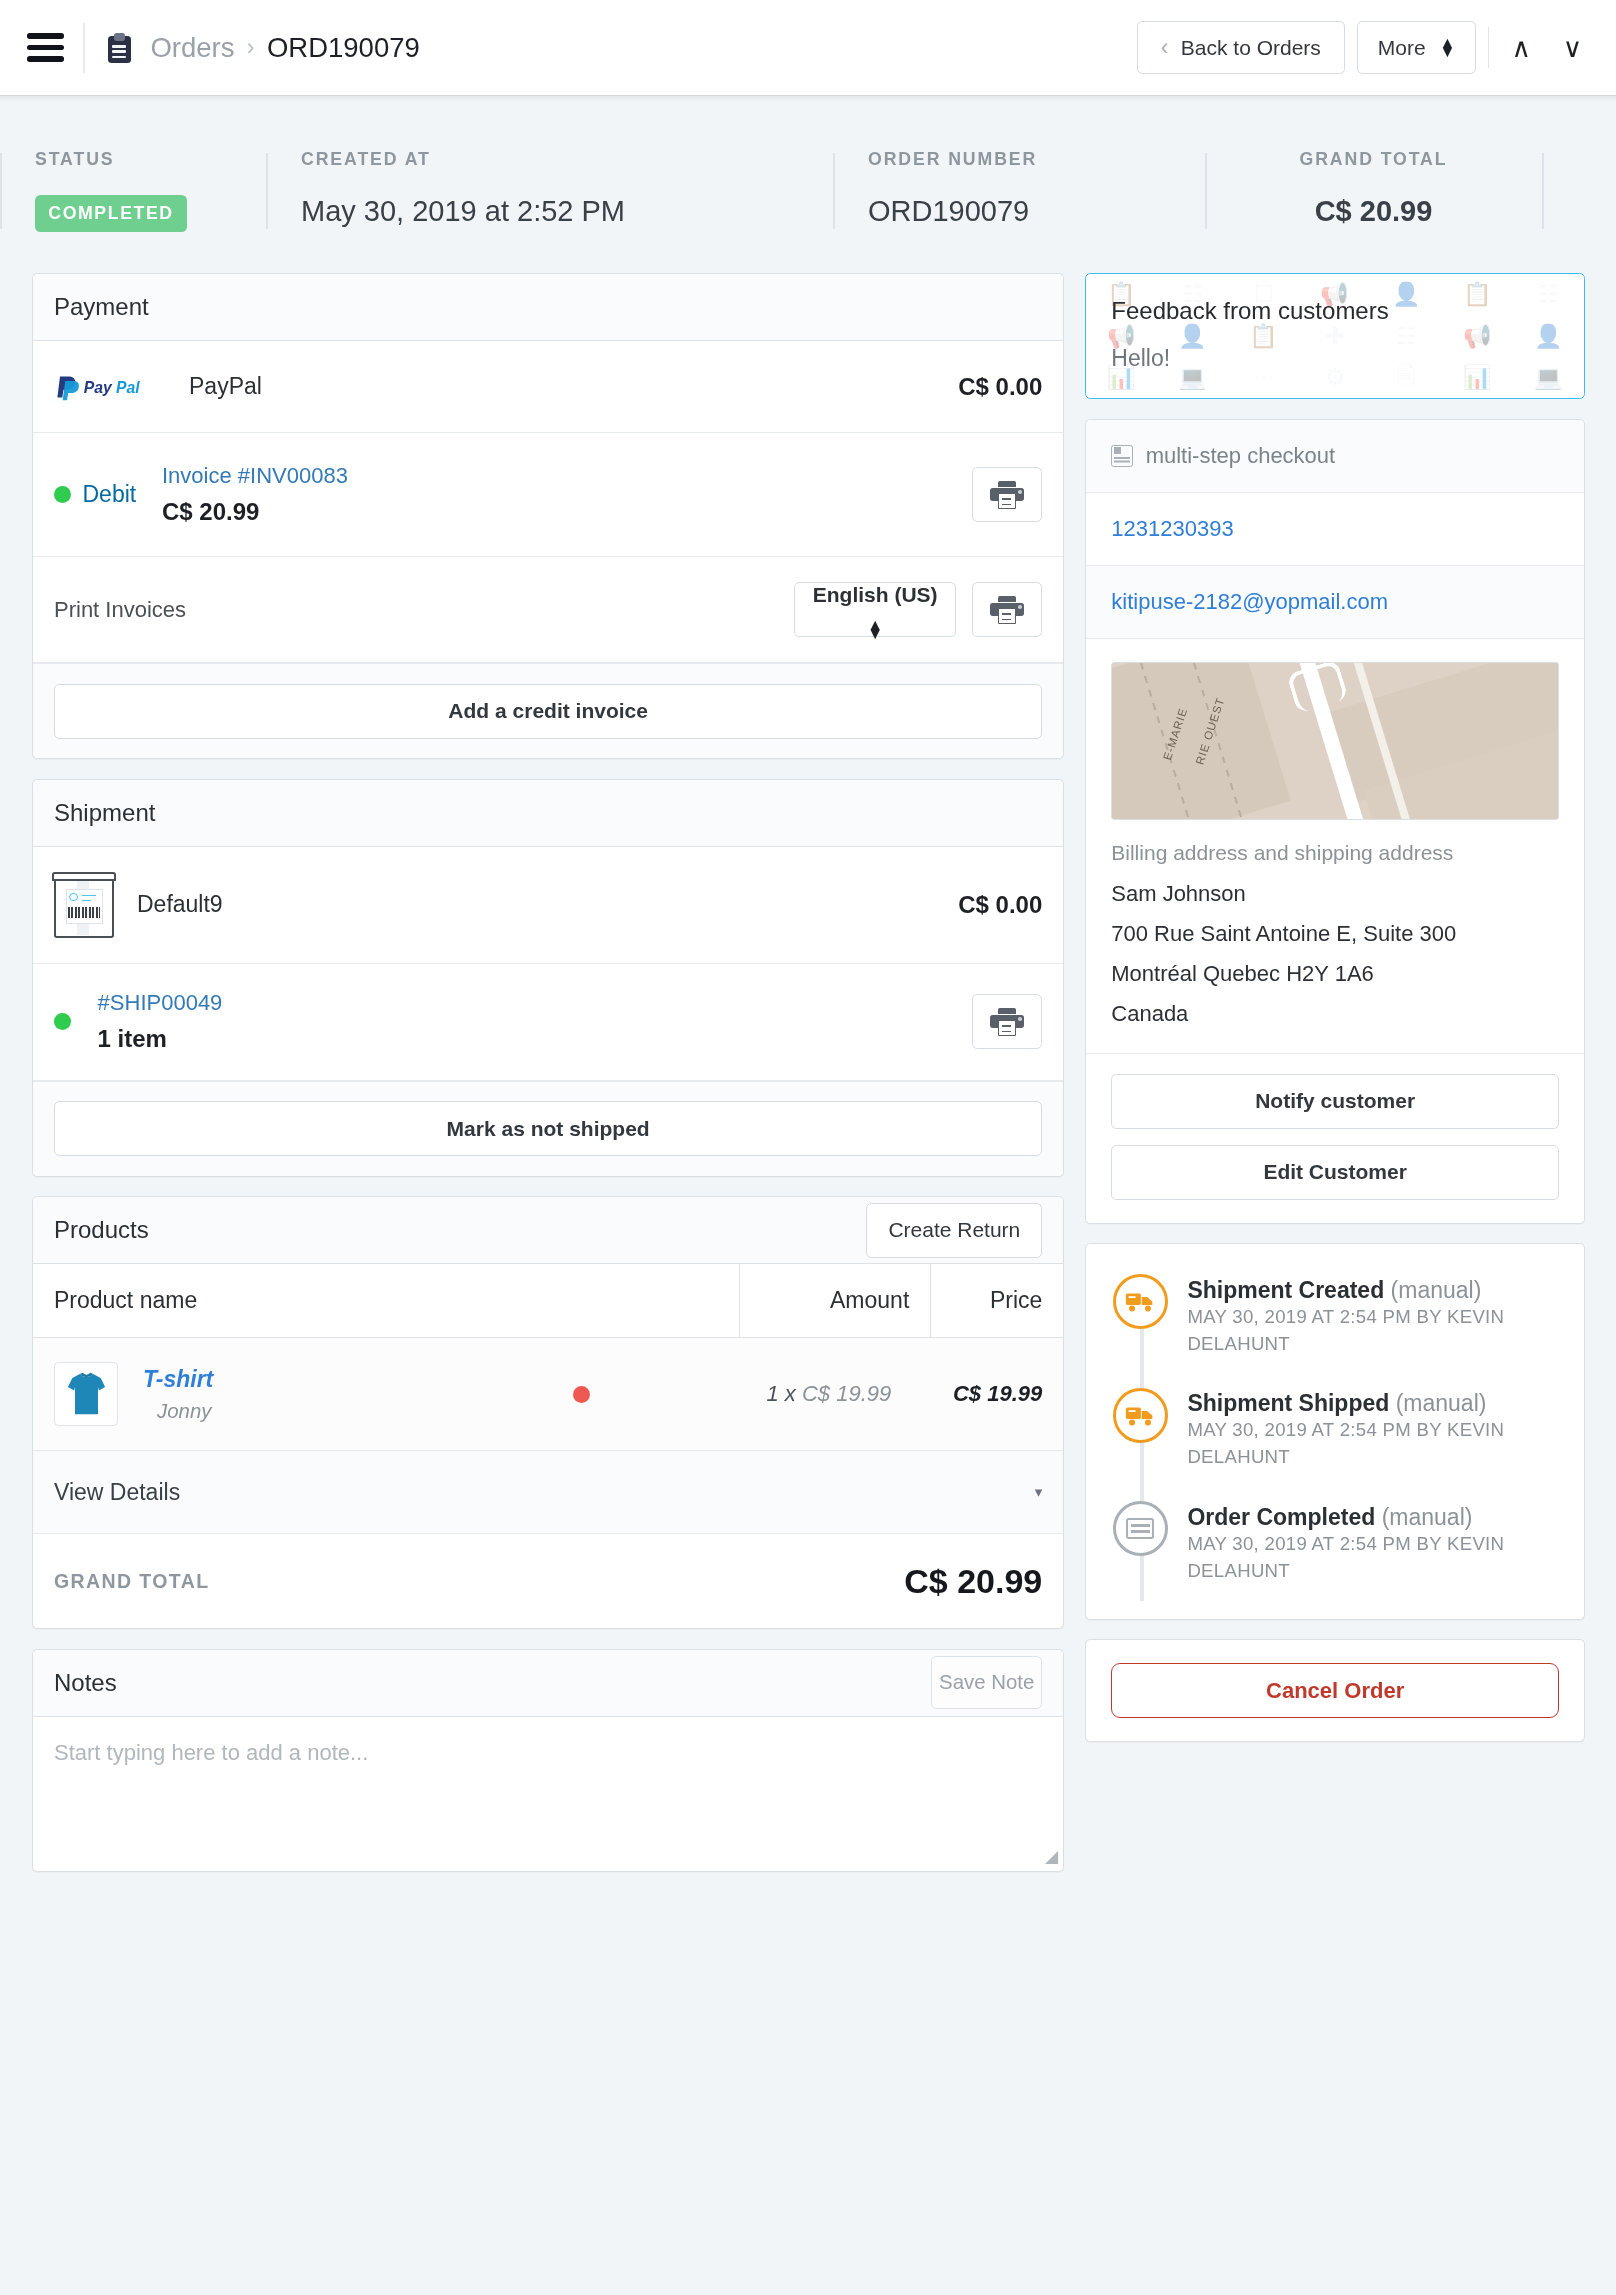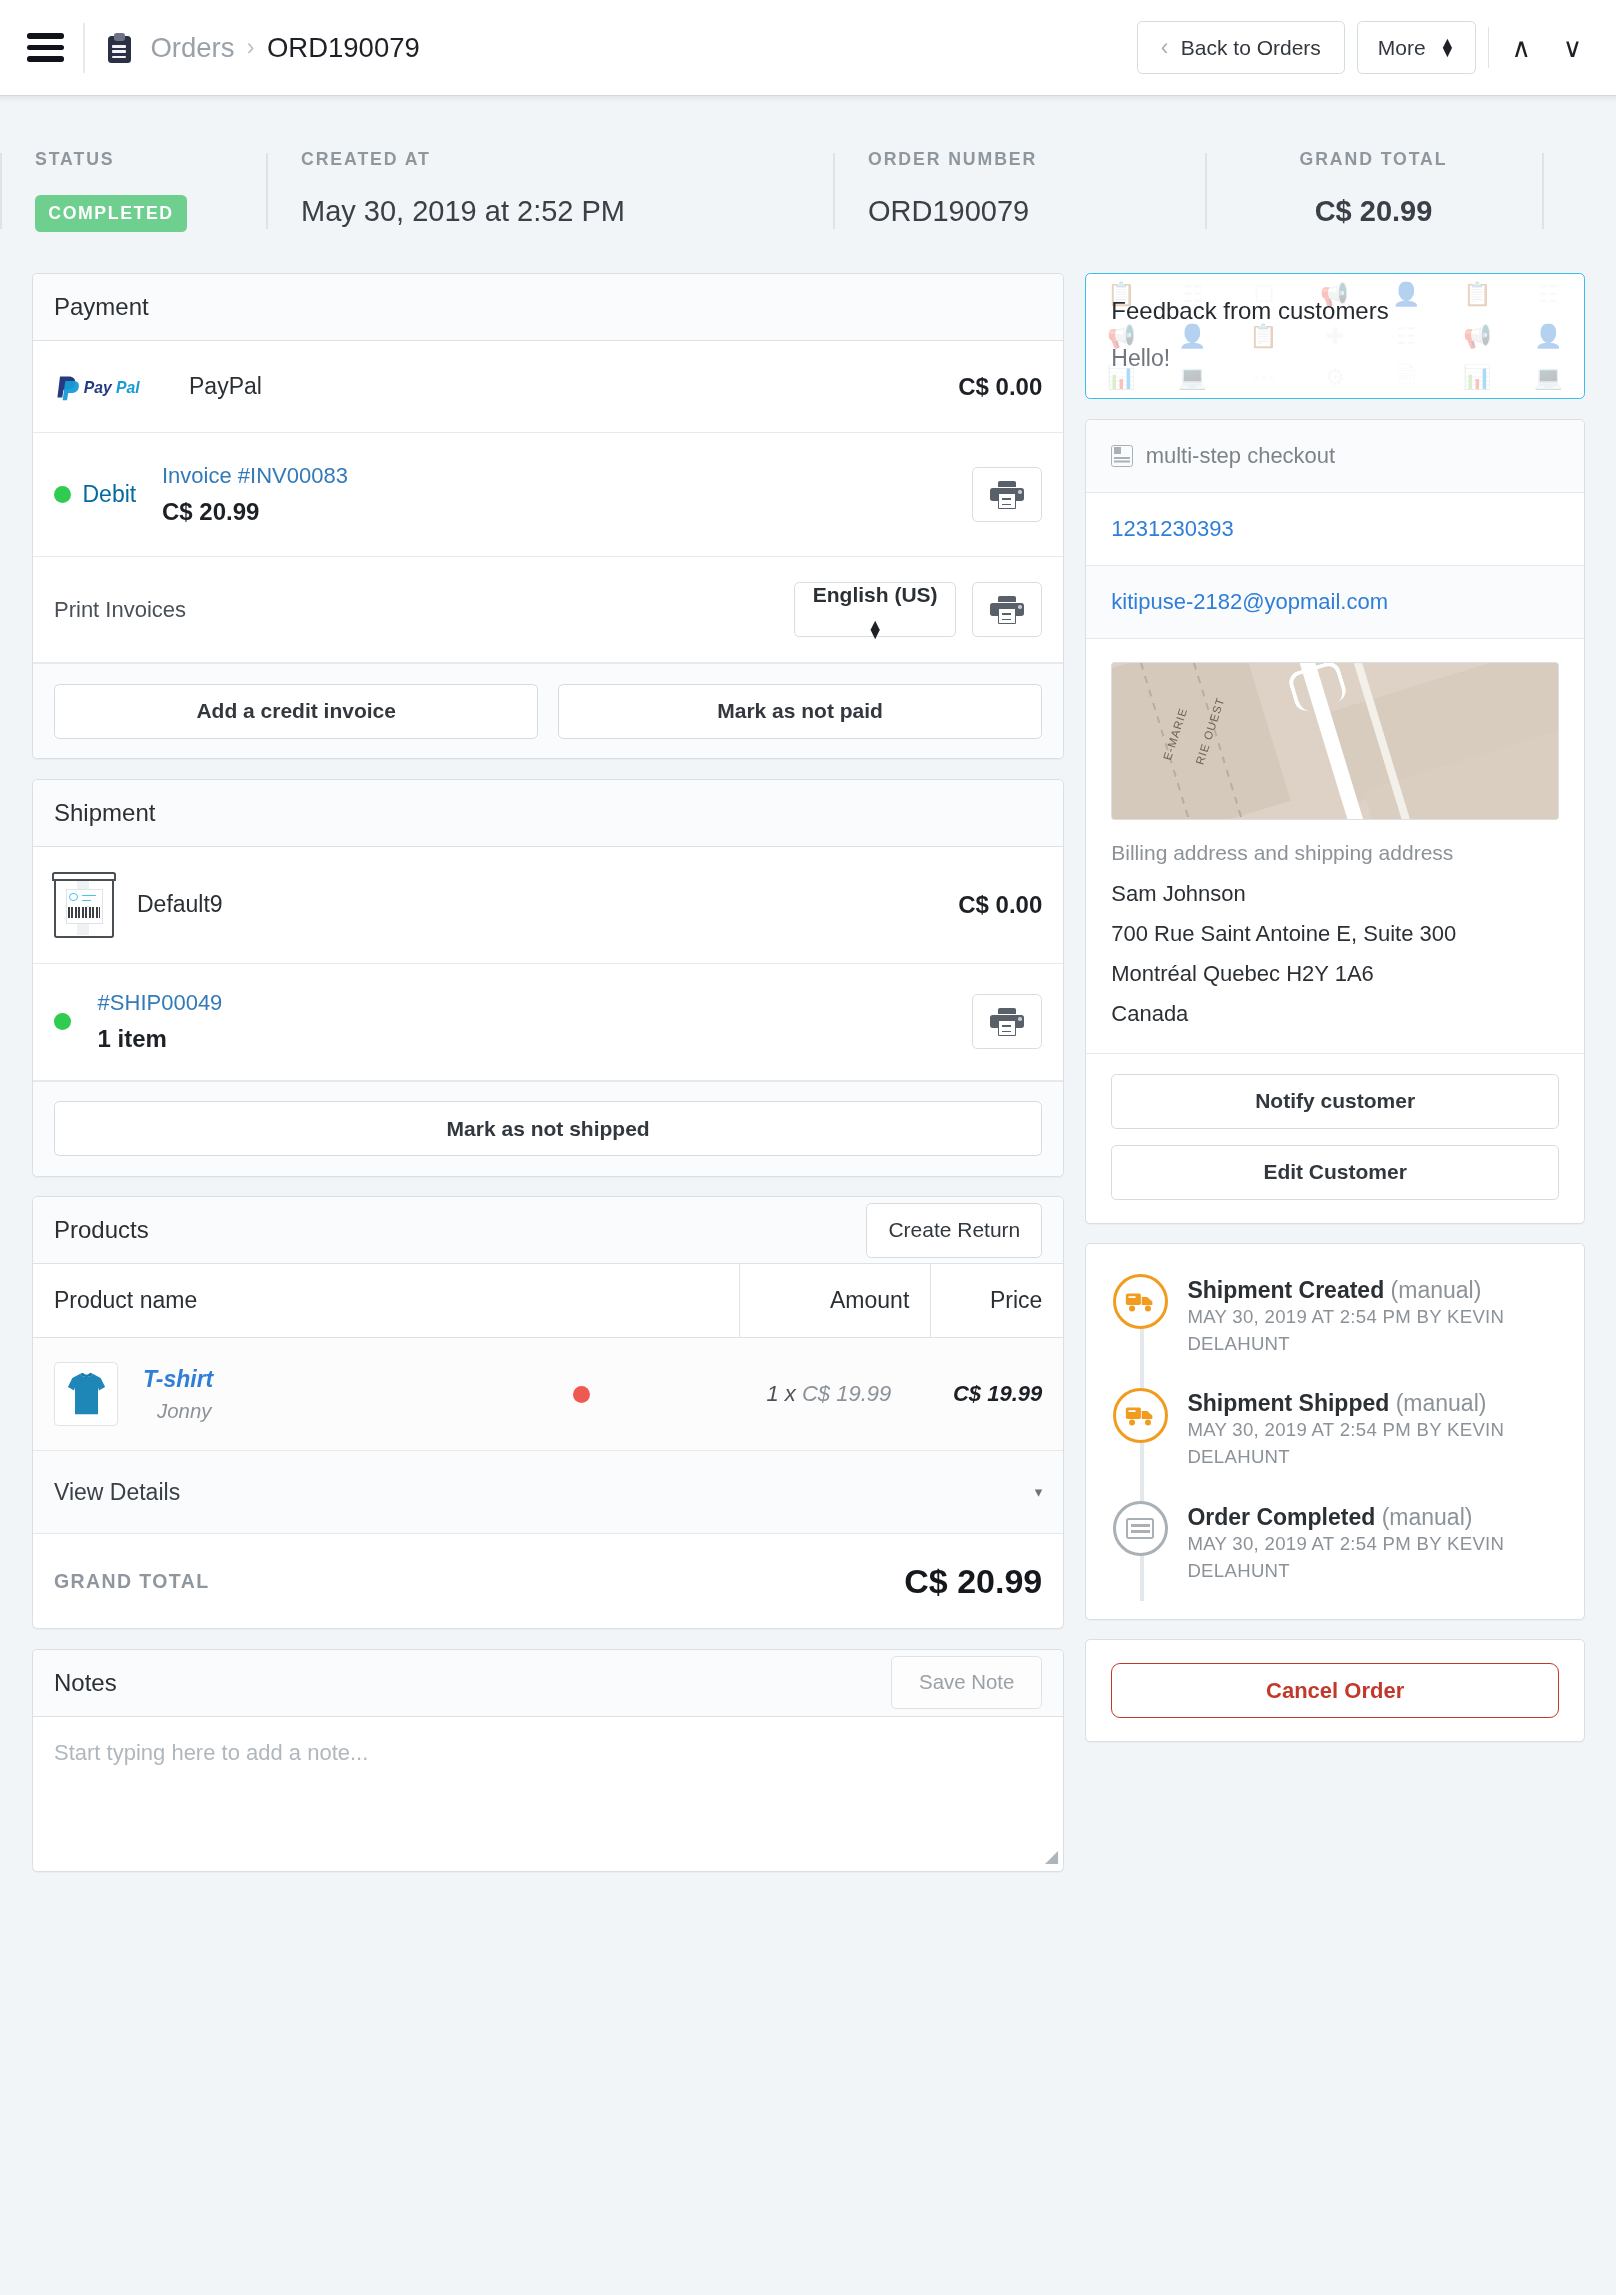--- a/index.html
+++ b/index.html
@@ -176,21 +176,21 @@
   .prod-qty .q { color:#4b5158; }
   .prod-price { font-size:22px; font-weight:bold; color:#1d2126; width:151px; text-align:right; }
   .view-details { height:83px; display:flex; align-items:center; padding:0 21px; border-bottom:0.9px solid #e6eaed; background:#fafbfc; cursor:pointer; }
   .vd-label { font-size:23px; color:#3a4047; }
   .vd-caret { margin-left:auto; font-size:15px; color:#6e757c; }
   .grand-row { height:94px; display:flex; align-items:center; padding:0 21px; }
   .gt-label { font-size:19.5px; letter-spacing:1.4px; color:#8e969e; font-weight:bold; }
   .gt-value { margin-left:auto; font-size:34px; font-weight:bold; color:#15181c; }
 
   
-  .btn-save-note { height:53px; padding:0 27px; background:#fdfdfd; border:0.9px solid #dde2e6; border-radius:5.3px; font-size:20.4px; color:#9aa1a8; cursor:pointer; font-family:"Liberation Sans", sans-serif; }
+  .btn-save-note { height:53px; padding:0 7px; background:#fdfdfd; border:0.9px solid #dde2e6; border-radius:5.3px; font-size:20.4px; color:#9aa1a8; cursor:pointer; font-family:"Liberation Sans", sans-serif; }
   .note-area {
     width:100%; height:151px; border:none; outline:none; resize:none;
     padding:23px 21px; font-size:22px; color:#2b3035; font-family:"Liberation Sans", sans-serif;
     background:#fff;
   }
   .note-area::placeholder { color:#b0b7bd; }
   .resize-grip { position:absolute; right:5.3px; bottom:3.5px; color:#aeb5bb; font-size:17px; }
 
   
   .feedback-card {
@@ -384,21 +384,20 @@
               <span class="paper"></span>
                 <span class="pl" style="top:17.7px"></span>
                 <span class="pl" style="top:23px"></span>
             </span>
           </button>
         </span>
       </div>
 
       <div class="actions-row">
         <button class="btn-wide">Add a credit invoice</button>
-        <button class="btn-wide">Mark as not paid</button>
       </div>
     </div>
 
     <div class="card">
       <div class="card-header">
         <span class="card-title">Shipment</span>
       </div>
 
       <div class="row ship-row">
         <span class="pkg-icon">

